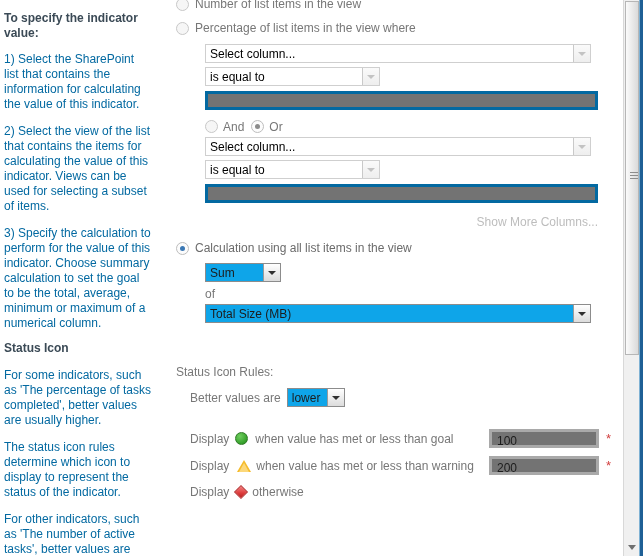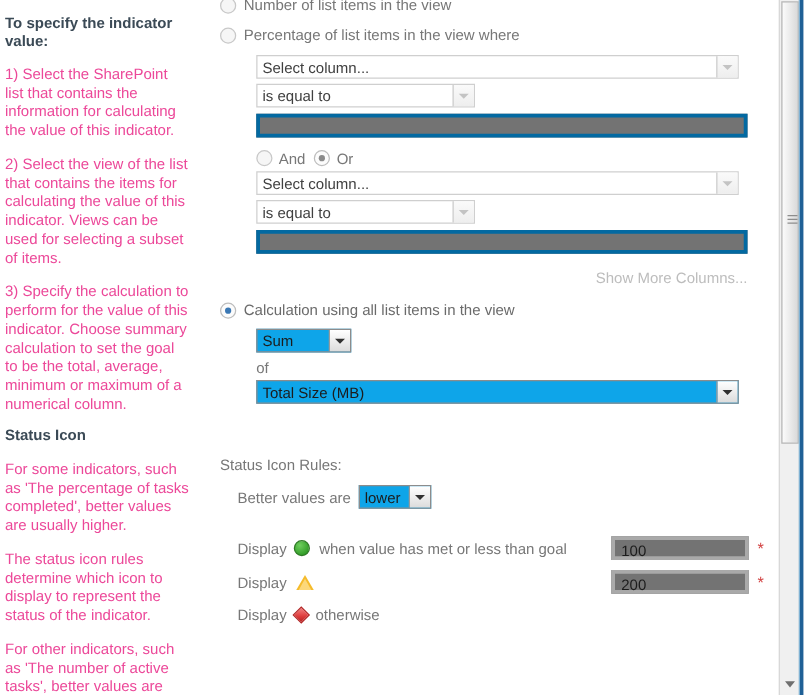--- a/index.html
+++ b/index.html
@@ -31,21 +31,21 @@
     box-sizing: border-box;
   }
   .help-title {
     font-weight: bold;
     color: #3b4a56;
     font-size: 12px;
     line-height: 15px;
     margin: 0 0 11px 0;
   }
   .help-p {
-    color: #ec4899;
+    color: #0369a1;
     font-size: 12px;
     line-height: 15px;
     margin: 0 0 12px 0;
   }
   .help-p:last-child { margin-bottom: 0; }
 
   .help-col.status-help { top: 341px; }
   .help-col.status-help .help-title { margin-bottom: 12px; }
 
   
@@ -121,21 +121,21 @@
     flex: none;
   }
   .sel .arrow i {
     display: block;
     width: 0; height: 0;
     border-left: 4px solid transparent;
     border-right: 4px solid transparent;
     border-top: 4px solid #b9b9b9;
   }
   
-  .sel.disabled { background: #ffffff; border-color: #cfcfcf; color: #404040; }
+  .sel.disabled { background: #ffffff; border-color: #cfcfcf; color: #000000; }
   .sel.disabled .arrow { background: linear-gradient(#fafafa, #eeeeee); }
   .sel.disabled .arrow i { border-top-color: #c3c3c3; }
   
   .sel.enabled { color: #1c1c1c; border-color: #8c8c8c; }
   .sel.enabled .arrow {
     background: linear-gradient(#ffffff, #dcdcdc);
     border-left: 1px solid #9a9a9a;
   }
   .sel.enabled .arrow i { border-top-color: #303030; }
 
@@ -388,20 +388,21 @@
         <span class="plain">when value has met or less than goal</span>
         <span class="txtbox enabled" style="width:110px; position:absolute; left:313px;">
           <span class="val">100</span>
         </span>
         <span class="req" style="position:absolute; left:430px;">*</span>
       </div>
 
       <div class="row" style="margin-left:14px; margin-top:8px; height:19px;">
         <span class="plain">Display</span>
         <span class="ic ic-tri" style="margin:0 5px 0 8px;"></span>
+        <span class="plain">when value has met or less than warning</span>
         <span class="txtbox enabled" style="width:110px; position:absolute; left:313px;">
           <span class="val">200</span>
         </span>
         <span class="req" style="position:absolute; left:430px;">*</span>
       </div>
 
       <div class="row" style="margin-left:14px; margin-top:8px; height:18px;">
         <span class="plain">Display</span>
         <span class="diamond-wrap" style="margin:0 3px 0 4px;">
           <span class="ic-diamond"></span>

